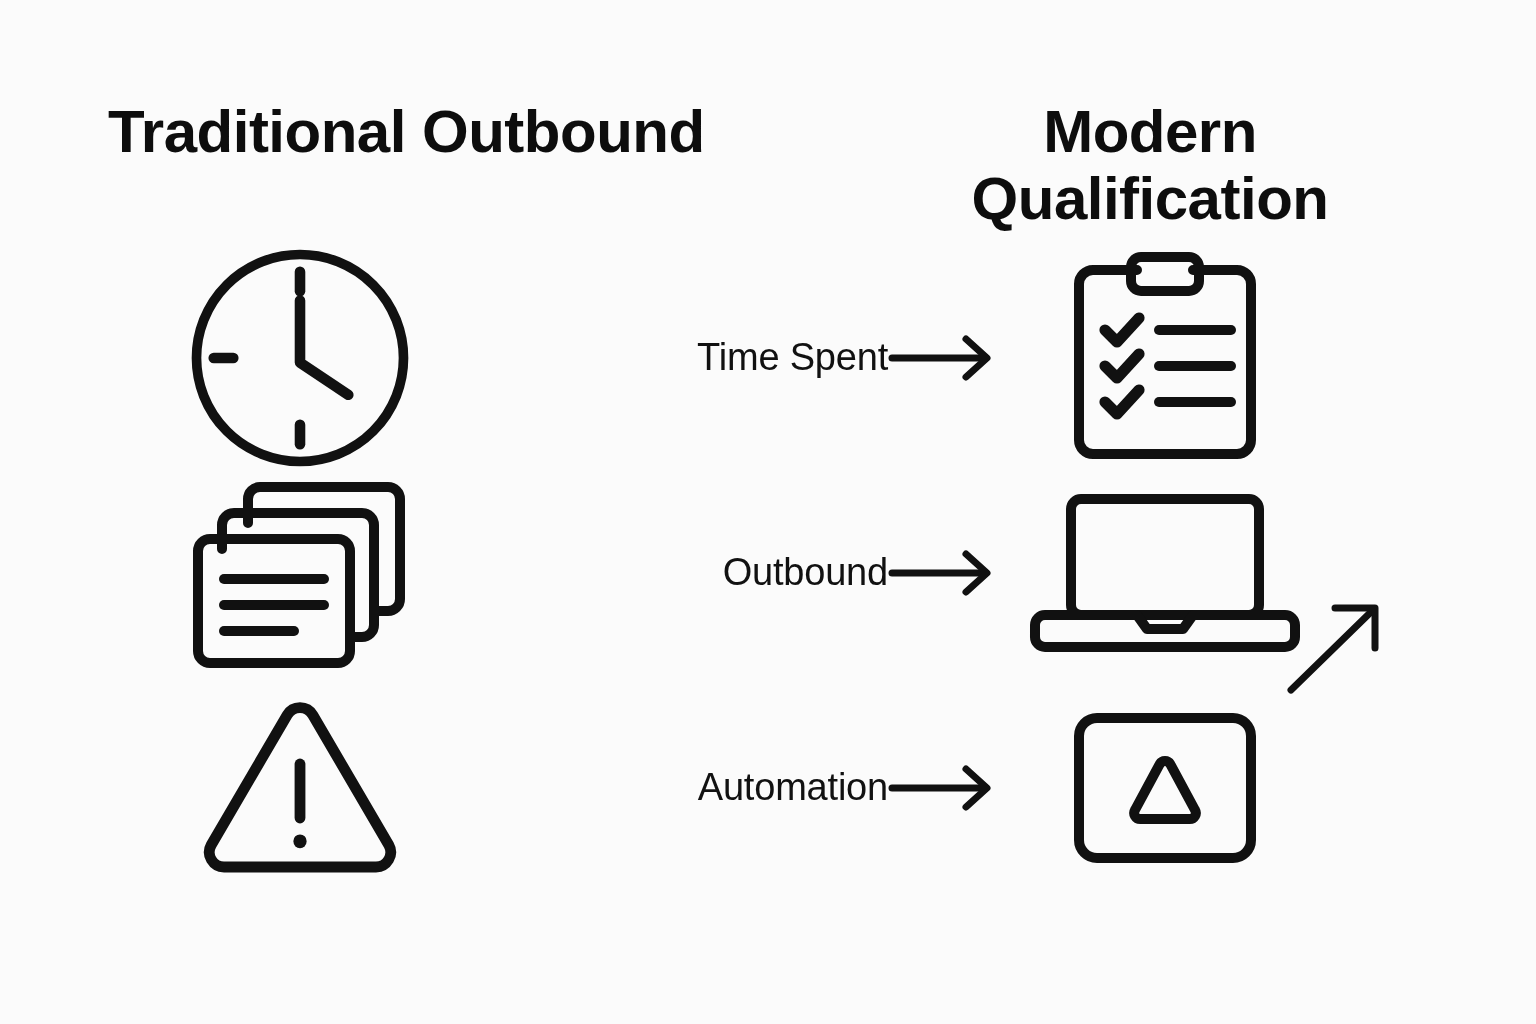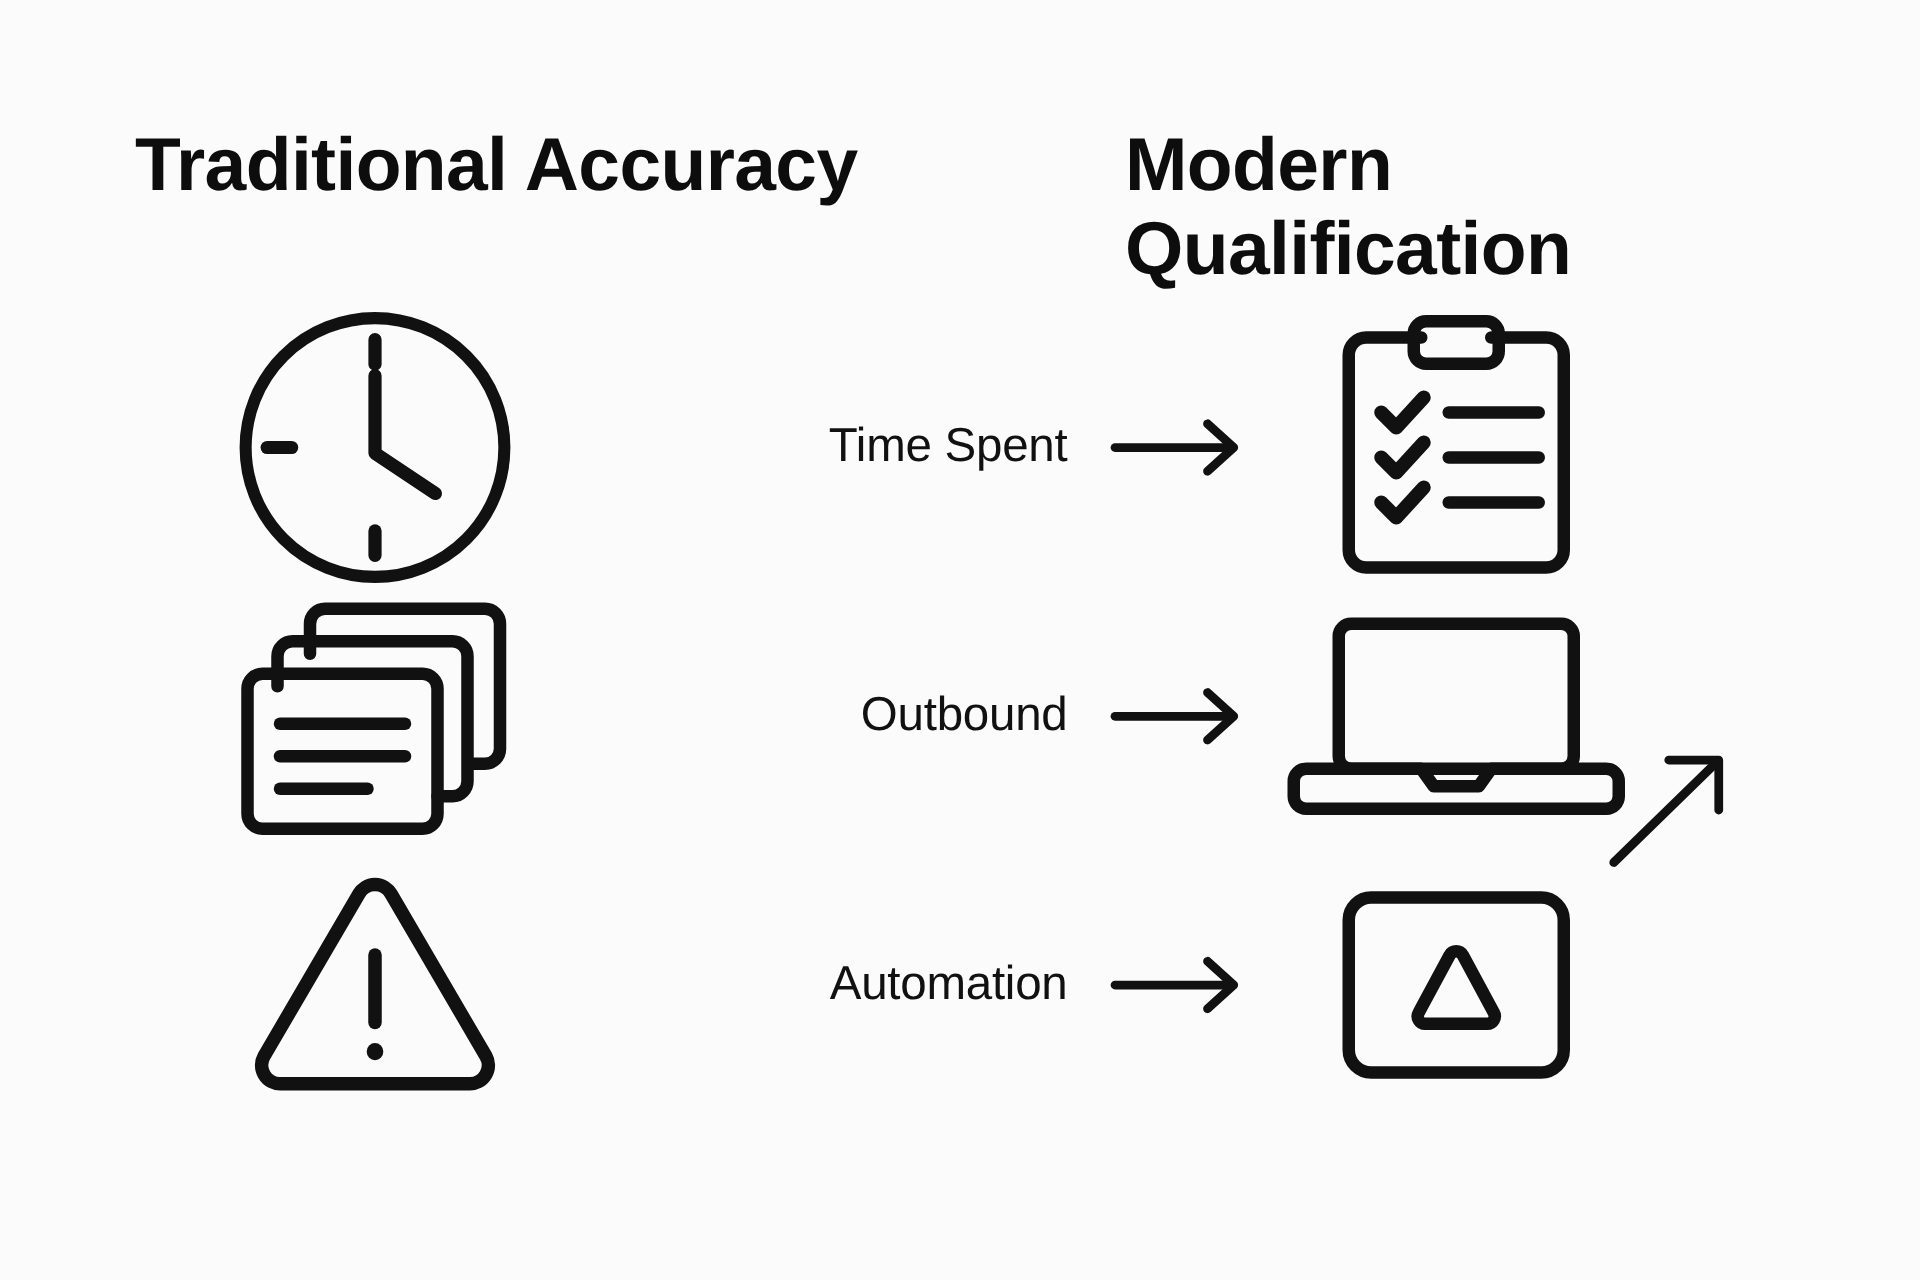--- a/index.html
+++ b/index.html
@@ -36,20 +36,21 @@
   .heading-left {
     left: 108px;
     top: 98px;
     width: 700px;
     text-align: left;
   }
   .heading-right {
     left: 900px;
     top: 98px;
     width: 500px;
+    text-align: center;
   }
 
   
   .col {
     position: absolute;
     top: 250px;
     width: 330px;
   }
   .col-left  { left: 135px; }
   .col-right { left: 1000px; }
@@ -69,21 +70,20 @@
     position: absolute;
     left: 480px;
     top: 250px;
     width: 520px;
   }
   .mid-row {
     height: 215px;
     display: flex;
     align-items: center;
     justify-content: flex-end;
-    gap: 34px;
   }
   .mid-label {
     font-size: 38px;
     font-weight: 400;
     color: #111111;
     letter-spacing: -0.2px;
     white-space: nowrap;
     text-align: right;
   }
   .mid-arrow {
@@ -106,21 +106,21 @@
     stroke: #111111;
     stroke-linecap: round;
     stroke-linejoin: round;
   }
 </style>
 </head>
 <body>
 
 <div class="canvas">
 
-  <div class="heading heading-left">Traditional Accuracy</div>
+  <div class="heading heading-left">Traditional Outbound</div>
 
   <div class="heading heading-right">Modern
 Qualification</div>
 
   <div class="col col-left">
 
     <div class="icon-slot">
       <svg width="230" height="230" viewBox="0 0 100 100">
         <circle class="stroke" cx="50" cy="50" r="45" stroke-width="4.2"></circle>
         <line class="stroke" x1="50" y1="12.5" x2="50" y2="21" stroke-width="4.6"></line>

